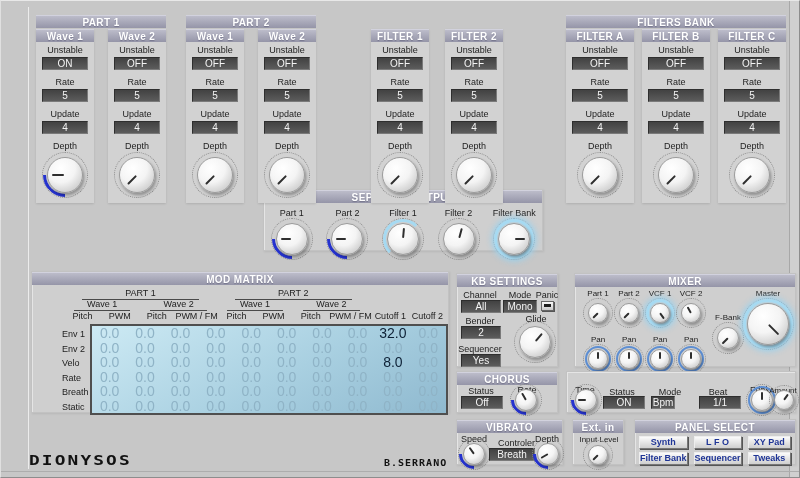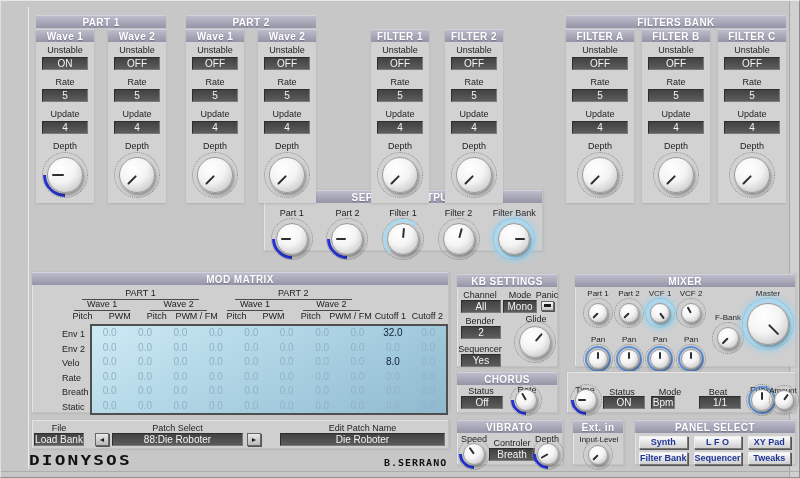--- a/index.html
+++ b/index.html
@@ -49,21 +49,21 @@
   .mx-wave{grid-column:span 2;font-size:9px;text-align:center;color:#222;
            border-bottom:1px solid #4a4a4a;margin:0 10px;line-height:11px;}
   .mx-sp{grid-column:span 2;}
   .mx-colh{font-size:9px;text-align:center;color:#222;line-height:13px;white-space:nowrap;}
   .mx-body{display:flex;margin-top:1px;padding-left:28px;}
   .mx-rowlabels{width:32px;padding-top:3px;}
   .mx-rowlbl{height:14.6px;font-size:9px;line-height:14px;color:#222;padding-left:2px;}
   .mx-grid{width:382px;height:91px;border:2px solid #4f4f4f;
     background:linear-gradient(150deg,#cdeaf4,#a9d0e1 55%,#8fb9cf);
     display:grid;grid-template-columns:repeat(10,1fr);grid-template-rows:repeat(6,1fr);}
-  .mx-cell{font-size:10px;color:#8fb3c6;text-align:center;line-height:14px;}
+  .mx-cell{font-size:14px;color:#8fb3c6;text-align:center;line-height:14px;}
   .mx-active{color:#0e2136;}
   
   .mix-ch{position:absolute;top:2px;width:30px;text-align:center;}
   .mix-ch .lbl{font-size:8px;}
   .mix-ch .knob{margin-top:4px;}
   .mix-ch .lbl.sp2{margin-top:8px;}
   
   .sep-item{width:54px;text-align:center;}
   .sep-item .lbl{margin:3px 0 5px;}
   
@@ -269,41 +269,31 @@
         <div class="ptrw" style="transform: rotate(0deg);"></div>
       </span>
     <div class="lbl lbl8 abs" style="left:202px;top:14px;width:28px;">Amount</div>
     <span class="abs knob" style="left: 207px; top: 18px; height: 20px; width: 20px;">
         <div class="ticks"></div>
         <div class="cap"></div>
         <div class="ptrw" style="transform: rotate(35deg);"></div>
       </span>
   </div>
 
-  <div class="sec panel" id="filebar" style="left:30px;top:418px;width:418px;height:30px;">
-    <div class="lbl abs" style="left:2px;top:3px;width:50px;">File</div>
-    <div class="vbox abs" style="left:2px;top:13px;width:50px;">Load Bank</div>
-    <div class="abtn abs" style="left:63px;top:13px;"><span>◄</span></div>
-    <div class="lbl abs" style="left:80px;top:3px;width:131px;">Patch Select</div>
-    <div class="vbox abs" style="left:80px;top:13px;width:131px;">88:Die Roboter</div>
-    <div class="abtn abs" style="left:215px;top:13px;"><span>►</span></div>
-    <div class="lbl abs" style="left:248px;top:3px;width:165px;">Edit Patch Name</div>
-    <div class="vbox abs" style="left:248px;top:13px;width:165px;">Die Roboter</div>
-  </div>
 
   <div class="sec panel" id="vibrato" style="left:455px;top:418px;width:107px;height:46px;">
     <div class="hbar">VIBRATO</div>
     <div class="lbl abs" style="left:0;top:14px;width:34px;">Speed</div>
     <span class="abs knob" style="left: 6px; top: 23px; height: 22px; width: 22px;">
         <div class="ticks"></div>
         <div class="arc arc-blue-left"></div>
         <div class="cap"></div>
         <div class="ptrw" style="transform: rotate(-35deg);"></div>
       </span>
-    <div class="lbl abs" style="left:32px;top:18px;width:46px;">Controler</div>
+    <div class="lbl abs" style="left:32px;top:18px;width:46px;text-align:right;">Controler</div>
     <div class="vbox abs" style="left:32px;top:28px;width:46px;">Breath</div>
     <div class="lbl abs" style="left:74px;top:14px;width:32px;">Depth</div>
     <span class="abs knob" style="left: 80px; top: 23px; height: 22px; width: 22px;">
         <div class="ticks"></div>
         <div class="arc arc-blue-left"></div>
         <div class="cap"></div>
         <div class="ptrw" style="transform: rotate(-120deg);"></div>
       </span>
   </div>
 

